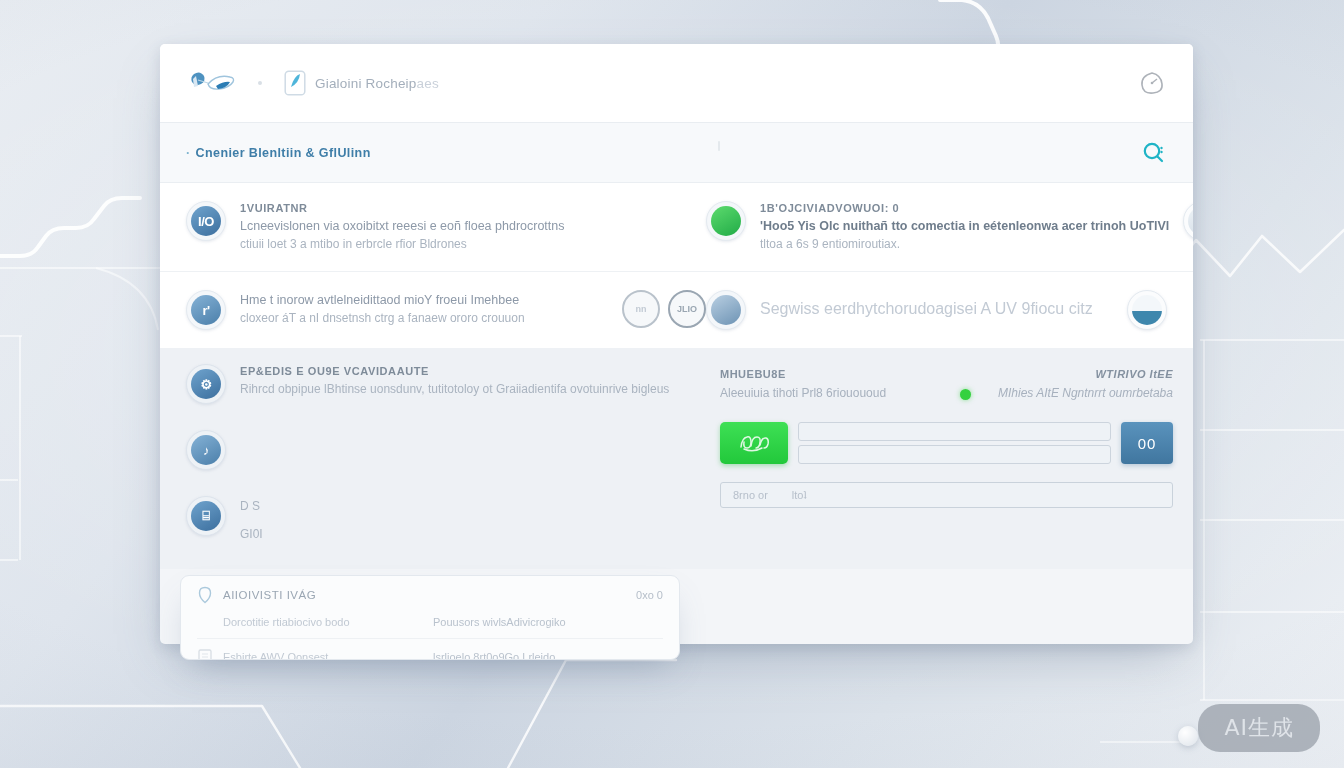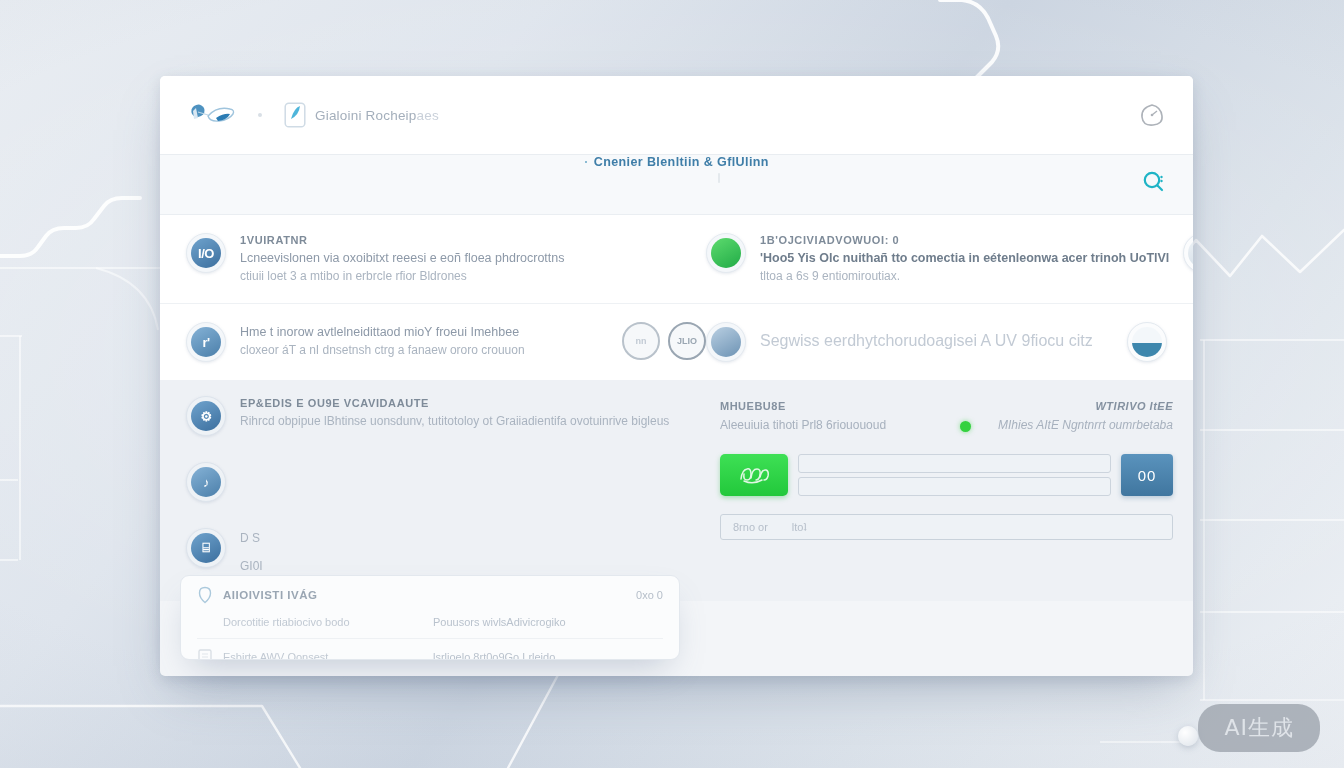--- a/index.html
+++ b/index.html
@@ -18,21 +18,21 @@
   .bg-art svg { width:100%; height:100%; display:block; }
 
   .vignette{
     position:absolute; inset:0; pointer-events:none;
     background:radial-gradient(120% 90% at 50% 45%, rgba(255,255,255,0.30) 0%, rgba(255,255,255,0) 55%,
                rgba(150,165,185,0.20) 100%);
   }
 
   
   .window {
-    position:absolute; left:160px; top:76px; width:1033px; height:600px;
+    position:absolute; left:160px; top:44px; width:1033px; height:600px;
     background:#f3f5f8; border-radius:5px; overflow:hidden;
     box-shadow:0 22px 50px -14px rgba(90,108,135,.38), 0 4px 14px rgba(90,108,135,.18);
   }
 
   
   .topbar{
     height:79px; background:#ffffff; display:flex; align-items:center;
     padding:0 26px; border-bottom:1px solid #e9edf1; position:relative;
   }
   .brand-mark{ width:58px; height:30px; position:relative; flex:0 0 auto; }
@@ -42,21 +42,21 @@
   .doc-title{
     font-size:13.5px; color:#9aa6b4; letter-spacing:.2px;
     filter:blur(0.55px); opacity:.9; white-space:nowrap;
   }
   .doc-title .fade{ color:#c4ccd6; }
   .topbar-right{ margin-left:auto; width:30px; height:30px; opacity:.55; }
 
   
   .section-head{
     height:60px; background:#f7f9fb; display:flex; align-items:center;
-    padding:0 26px; border-bottom:1px solid #eaeef2; position:relative;flex-direction:column;
+    padding:0 26px; border-bottom:1px solid #eaeef2; position:relative;
   }
   .sec-title{
     font-size:12.5px; font-weight:700; color:#3f7ea8; letter-spacing:.4px;
     filter:blur(0.5px);
   }
   .sec-bullet{ color:#7fb4cf; margin-right:5px; }
   .ghost-tick{
     position:absolute; left:558px; top:18px; width:2px;height:10px;
     background:#dfe5ea; border-radius:1px; opacity:.8;
   }
@@ -175,21 +175,21 @@
     background:#fbfcfd; border:1px solid #e3e8ee; border-radius:9px;
     box-shadow:0 16px 34px -12px rgba(95,115,142,.35);
     padding:10px 16px; overflow:hidden;
   }
   .float-card .fc-shadow-top{
     position:absolute; left:8px; right:8px; top:-7px; height:10px;
     background:#eef1f5; border:1px solid #e3e8ee; border-bottom:none; border-radius:9px 9px 0 0;
     z-index:-1;
   }
   .fc-head{ display:flex; align-items:center; gap:10px; }
-  .fc-title{ font-size:11.5px; font-weight:700; color:#9aa6b3; letter-spacing:.5px; filter:blur(.55px); }
+  .fc-title{ font-size:11.5px; font-weight:400; color:#9aa6b3; letter-spacing:.5px; filter:blur(.55px); }
   .fc-right{ margin-left:auto; font-size:11px; color:#b5bec9; filter:blur(.6px); }
   .fc-line{
     display:flex; align-items:center; gap:10px; margin-top:9px;
     border-bottom:1px solid #eef1f4; padding-bottom:7px;
   }
   .fc-line:last-child{ border-bottom:none; }
   .fc-c1{ width:200px; font-size:11px; color:#c1c9d3; filter:blur(.65px); }
   .fc-c2{ font-size:11px; color:#b9c2cd; filter:blur(.65px); }
   .fc-ico{ width:16px; height:18px; flex:0 0 auto; opacity:.5; }
 

